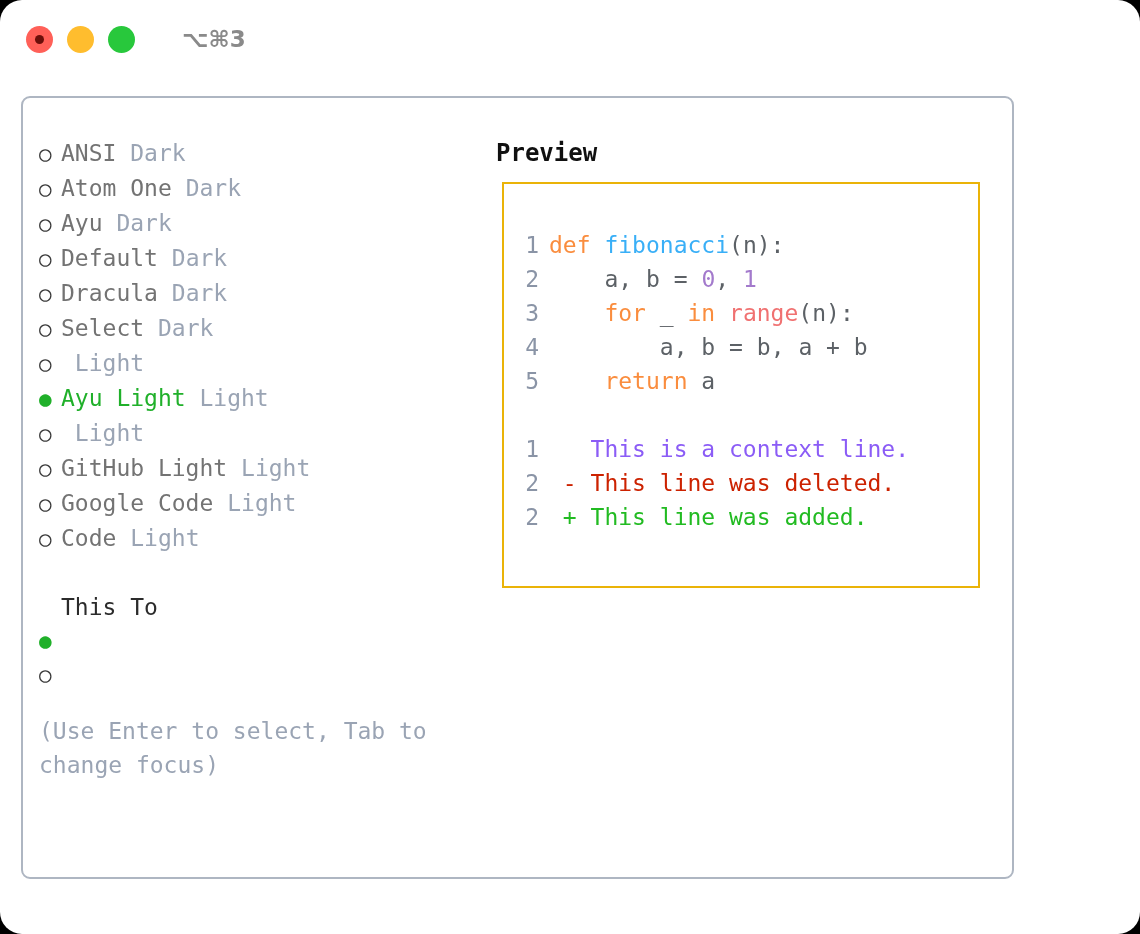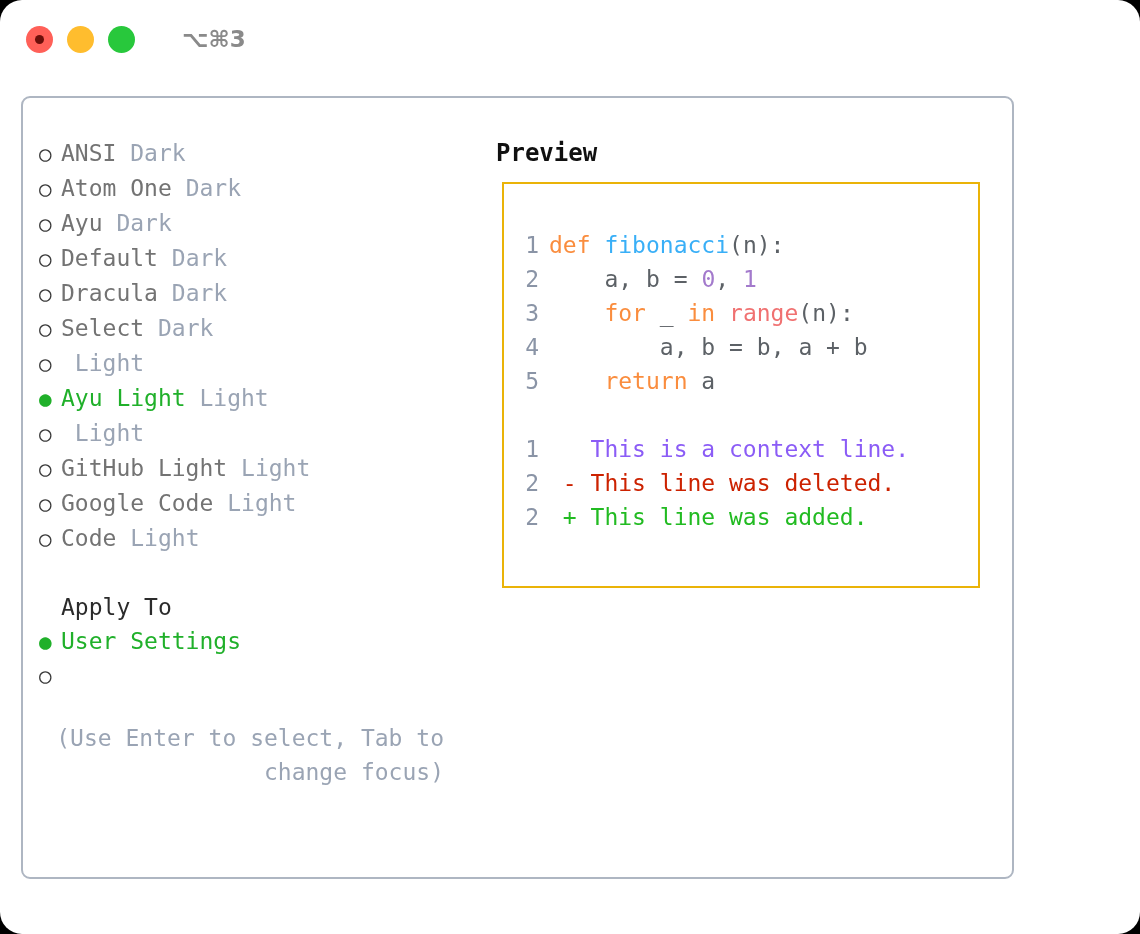--- a/index.html
+++ b/index.html
@@ -129,27 +129,26 @@
   #apply-hdr {
     font-size: 23px;
     line-height: 34px;
     color: #2b2b2b;
     padding-left: 22px;
     white-space: pre;
     font-weight: 400;
   }
 
   #hint {
-    margin-top: 28px;
+    margin-top: 22px;
     font-size: 23px;
     line-height: 34px;
     color: #9aa4b4;
     white-space: pre-wrap;
     width: 405px;
-    text-align: right;
   }
 
   
   #preview-box {
     position: absolute;
     left: 479px;
     top: 84px;
     width: 478px;
     height: 406px;
     border: 2px solid #eab308;
@@ -207,23 +206,23 @@
           <div class="opt"><span class="bullet">○</span><span> </span><span class="otype">Light</span></div>
           <div class="opt sel"><span class="bullet">●</span><span class="oname">Ayu Light</span><span> </span><span class="otype">Light</span></div>
           <div class="opt"><span class="bullet">○</span><span> </span><span class="otype">Light</span></div>
           <div class="opt"><span class="bullet">○</span><span class="oname">GitHub Light</span><span> </span><span class="otype">Light</span></div>
           <div class="opt"><span class="bullet">○</span><span class="oname">Google Code</span><span> </span><span class="otype">Light</span></div>
           <div class="opt"><span class="bullet">○</span><span class="oname">Code</span><span> </span><span class="otype">Light</span></div>
         </div>
 
       <div class="spacer-sm"></div>
 
-      <div id="apply-hdr">Apply To</div>
+      <div id="apply-hdr">This To</div>
       <div id="apply-list">
-          <div class="opt sel"><span class="bullet">●</span><span class="oname">User Settings</span></div>
+          <div class="opt sel"><span class="bullet">●</span></div>
           <div class="opt"><span class="bullet">○</span></div>
         </div>
 
       <div id="hint">(Use Enter to select, Tab to change focus)</div>
     </div>
 
     <div id="right-col">
       <div class="hdr">Preview</div>
     </div>
 

